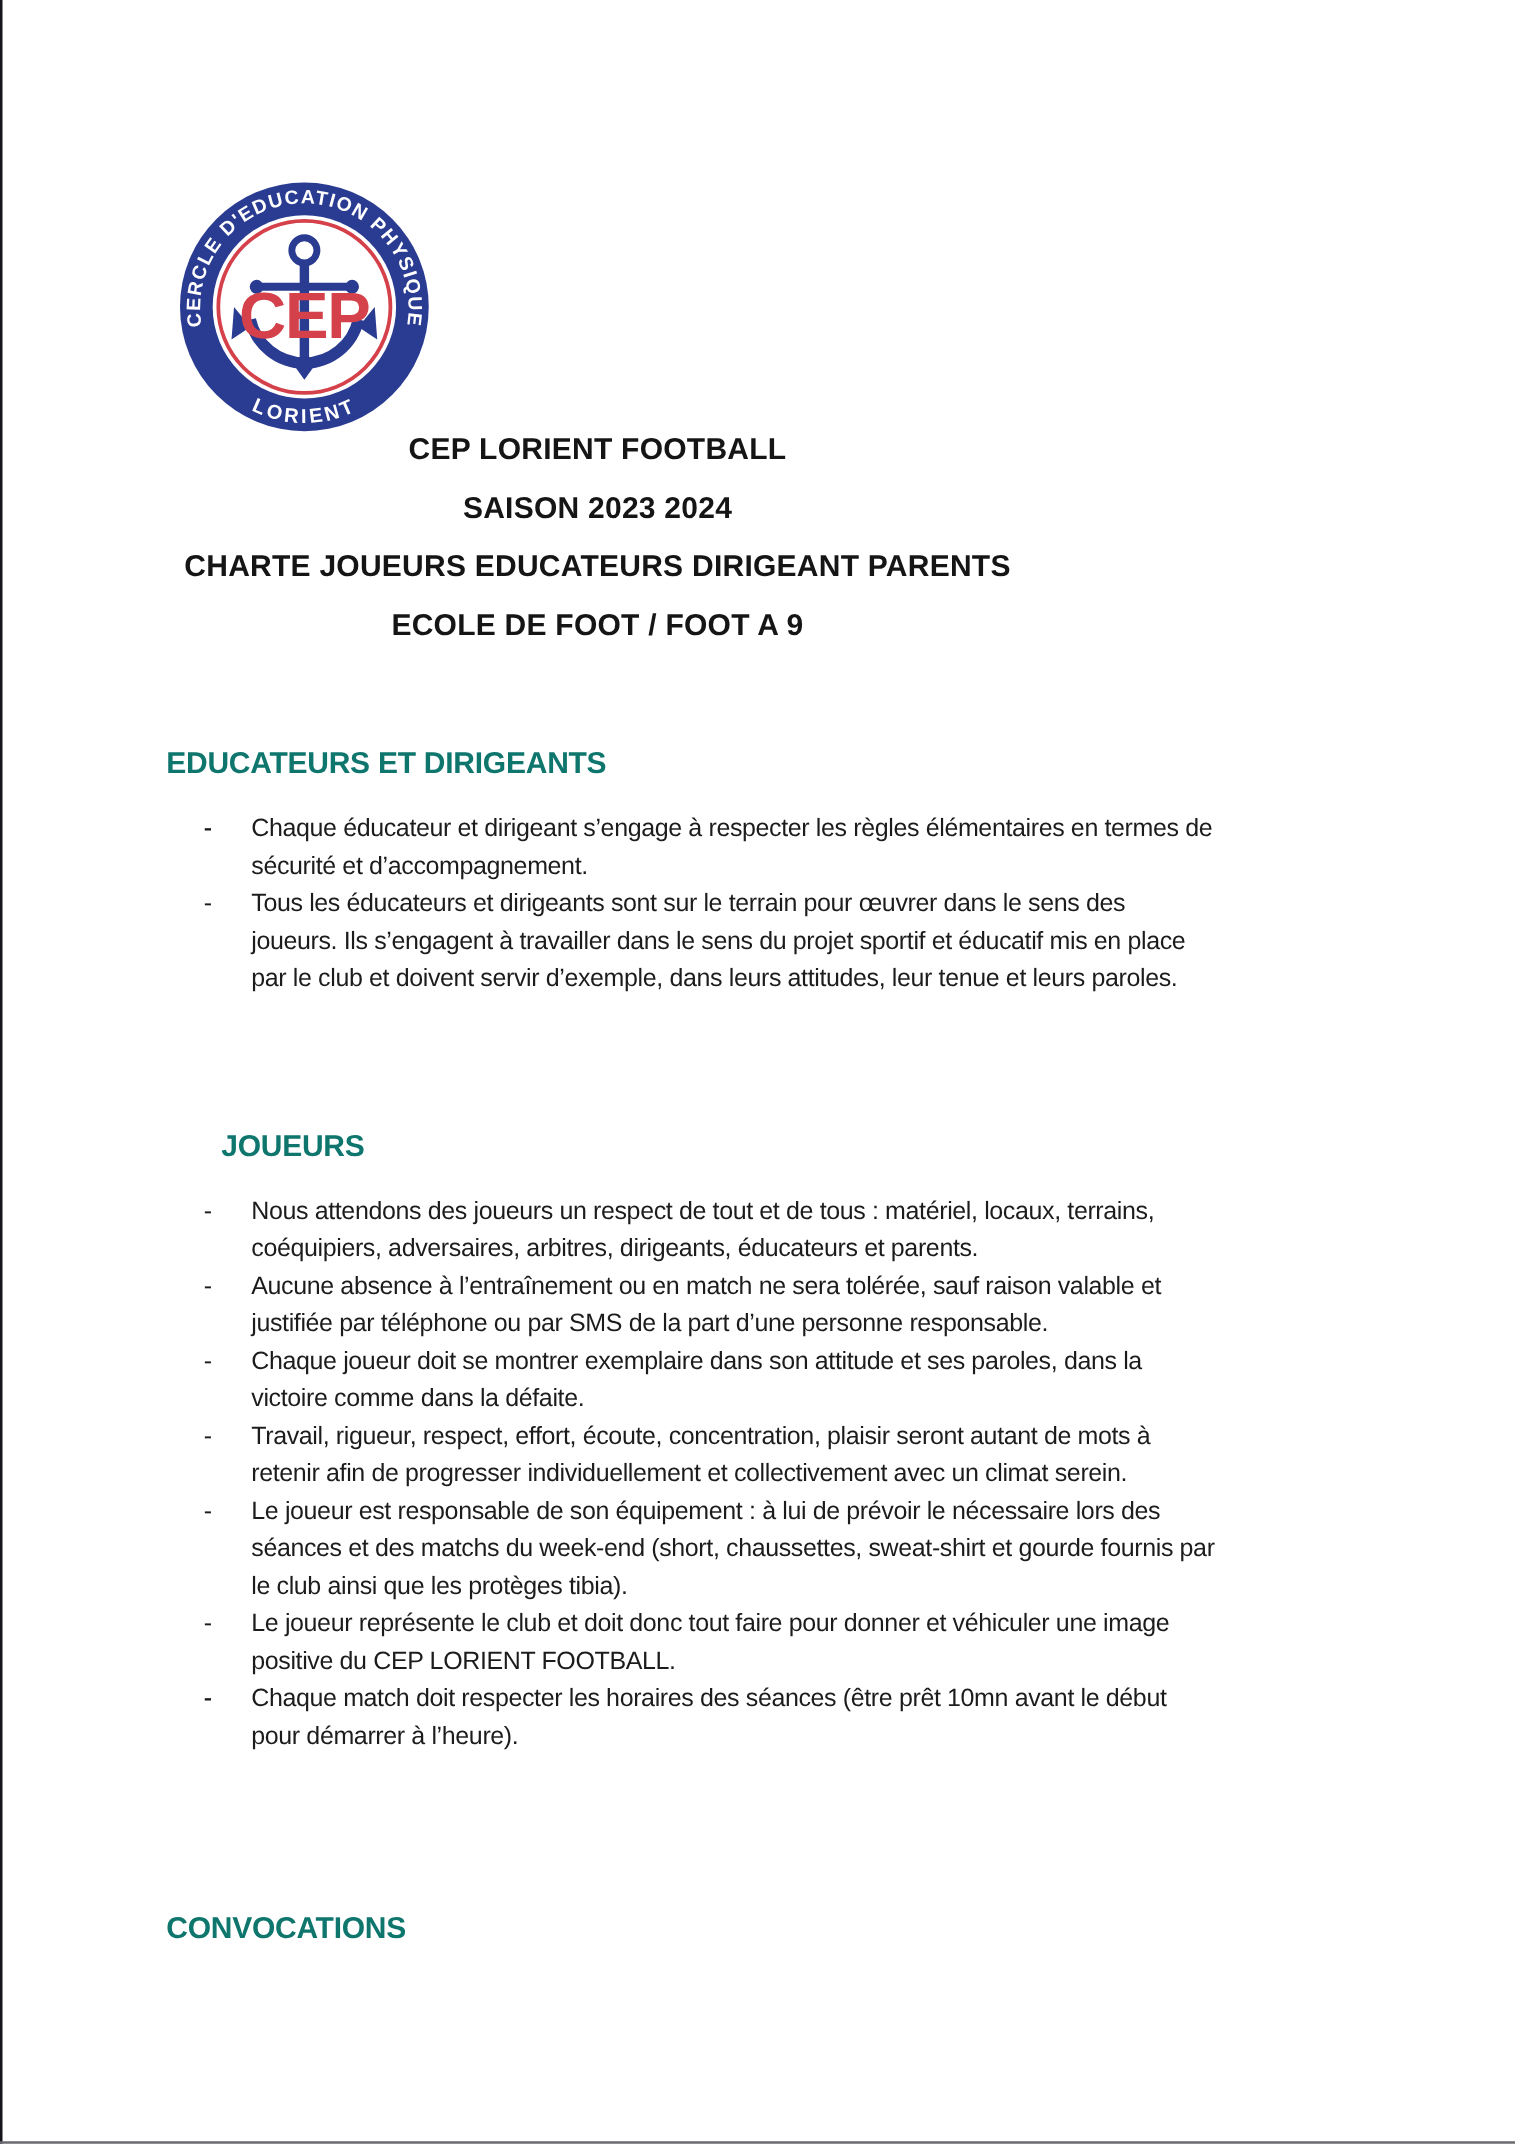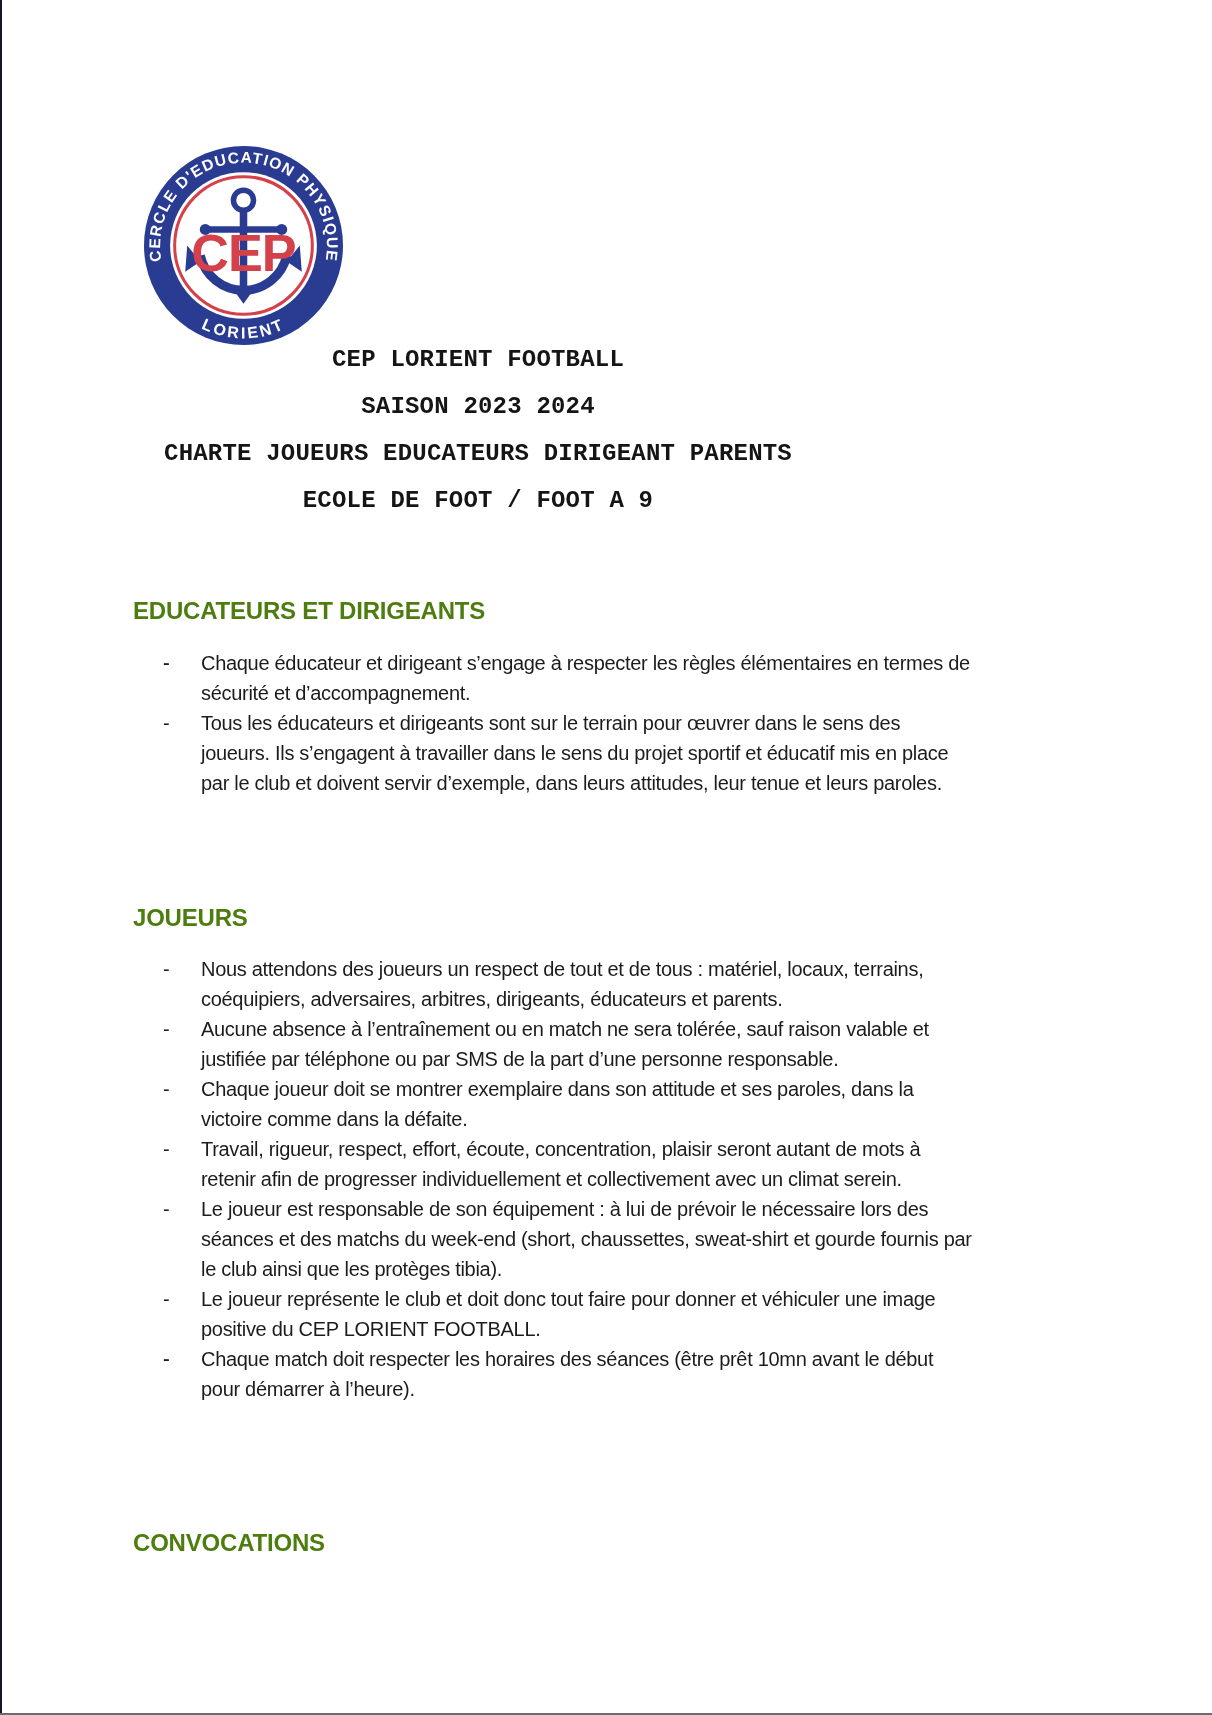--- a/index.html
+++ b/index.html
@@ -5,36 +5,36 @@
   html,body{margin:0;padding:0;}
   body{
     width:1212px;height:1715px;background:#ffffff;position:relative;
     font-family:"Liberation Sans", sans-serif;color:#1b1b1b;overflow:hidden;
   }
   .edge-left{position:absolute;left:0;top:0;width:2px;height:1715px;background:#15151e;}
   .edge-bottom{position:absolute;left:0;bottom:0;width:1212px;height:2px;background:#6a6a70;}
   .logo{position:absolute;left:143px;top:145px;width:201px;height:201px;}
   .titles{
     position:absolute;top:336px;left:0;width:956px;text-align:center;
-    font-weight:bold;font-size:24px;letter-spacing:.2px;color:#151515;font-family:Liberation Mono, monospace;
+    font-weight:bold;font-size:24px;letter-spacing:.2px;color:#151515;
   }
   .titles .t{height:47px;line-height:47px;}
   .sec-heading{
     position:absolute;left:133px;margin:0;font-size:24px;font-weight:bold;
-    line-height:30px;color:#4d7c0f;letter-spacing:-.2px;text-align:right;
+    line-height:30px;color:#0f766e;letter-spacing:-.2px;text-align:right;
   }
   ul.bullets{
     list-style:none;margin:0;padding:0;position:absolute;left:160px;width:812px;
     font-size:20px;line-height:30px;letter-spacing:-.3px;color:#1c1c1c;
   }
   ul.bullets li{position:relative;padding-left:41px;}
   ul.bullets .dash{position:absolute;left:3px;top:0;}
   #sec1-heading{top:596px;}
   #sec1-list{top:648px;}
-  #sec2-heading{top:903px;}
+  #sec2-heading{top:903px;margin-left:44px;}
   #sec2-list{top:954px;}
   #sec3-heading{top:1528px;}
 </style>
 </head>
 <body>
 
 <div class="edge-left"></div>
 <div class="edge-bottom"></div>
 
 <div class="logo">

